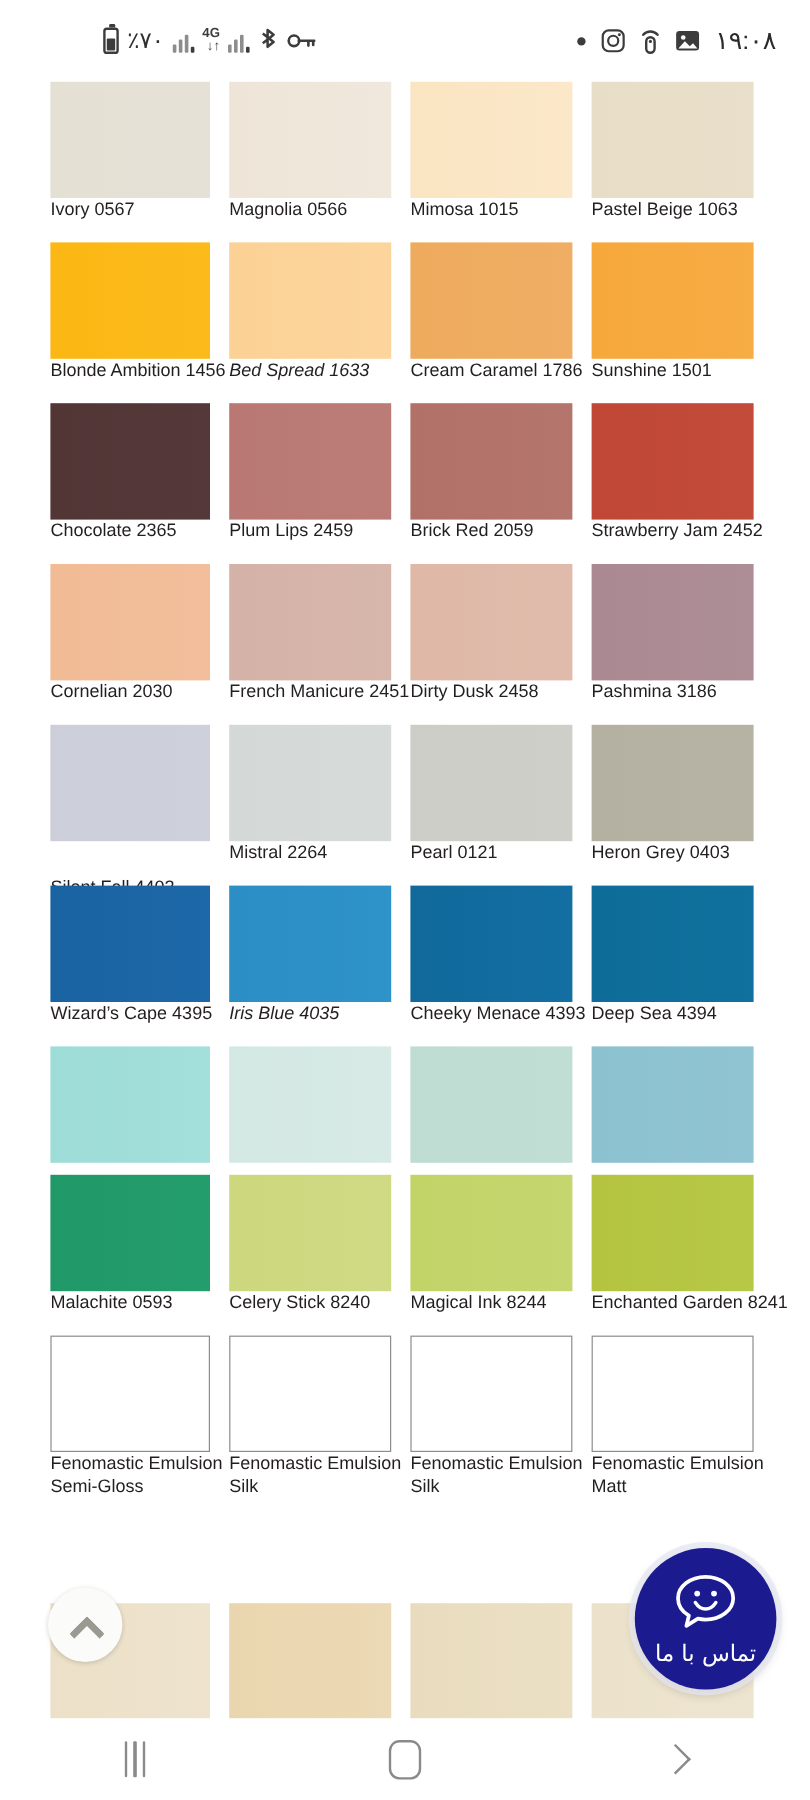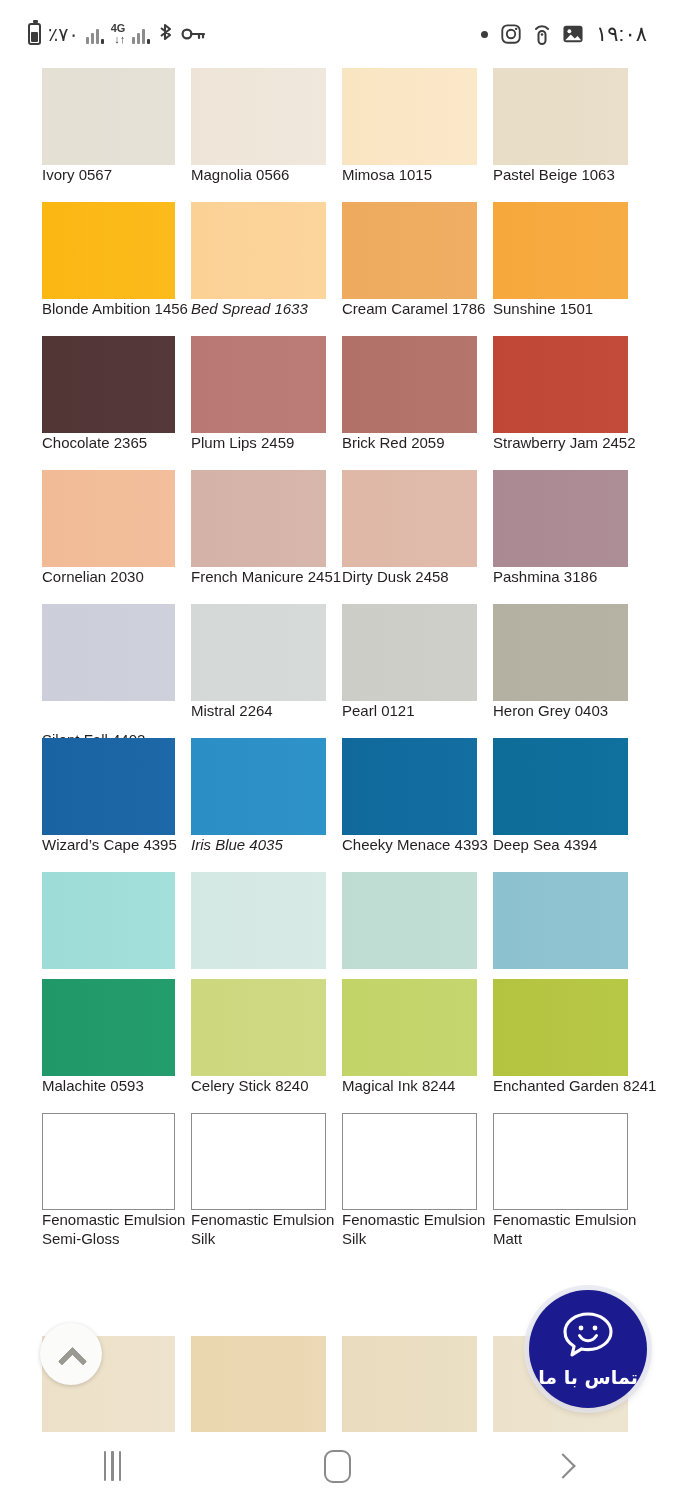--- a/index.html
+++ b/index.html
@@ -11,21 +11,21 @@
   }
   body { position: relative; }
 
   
   .statusbar{
     position:absolute; top:0; left:0; width:675px; height:68px;
     background:#ffffff;
     display:flex; align-items:center;
     padding:0 28px;
   }
-  .sb-left{ display:flex; align-items:center; gap:7px; }
+  .sb-left{ display:flex; align-items:center; gap:7px; margin-left:58px; }
   .sb-right{ display:flex; align-items:center; gap:12px; margin-left:auto; }
   .sb-ico{ color:#3c3c3c; display:inline-flex; align-items:center; justify-content:center; }
   .sb-text{ font-size:19px; color:#2f2f2f; letter-spacing:.5px; }
   .sb-time{ font-size:21px; color:#2b2b2b; letter-spacing:.5px; }
   .dot-small{ width:7px; height:7px; border-radius:50%; background:#3c3c3c; display:inline-block; }
 
   
   .batt{ width:13px; height:22px; border:2px solid #3c3c3c; border-radius:3px; position:relative; }
   .batt:before{ content:""; position:absolute; top:-5px; left:3px; width:5px; height:3px; background:#3c3c3c; border-radius:1px; }
   .batt:after{ content:""; position:absolute; left:1px; right:1px; bottom:1px; height:10px; background:#3c3c3c; border-radius:1px; }
@@ -84,21 +84,21 @@
   .contact-fab{
     position:absolute; right:28px; top:1222px;
     width:118px; height:118px; border-radius:50%;
     background:#1b1b8f;
     box-shadow:0 0 0 5px rgba(230,230,240,.75), 0 3px 10px rgba(0,0,0,.25);
     display:flex; flex-direction:column; align-items:center; justify-content:center;
     gap:2px;
   }
   .fab-label{
     color:#ffffff; font-size:19px; direction:rtl;
-    font-family:"DejaVu Sans", sans-serif; font-weight:700;
+    font-family:"DejaVu Sans", sans-serif; font-weight:400;
   }
 
   
   .navbar{
     position:absolute; bottom:0; left:0; width:675px; height:68px;
     background:#ffffff; display:flex; align-items:center;
   }
   .nav-btn{ flex:1; display:flex; align-items:center; justify-content:center; height:68px; }
   .nav-recent{ display:inline-flex; gap:5px; }
   .nav-recent i{ width:2.5px; height:30px; background:#8a8a8a; display:block; border-radius:1px; }

